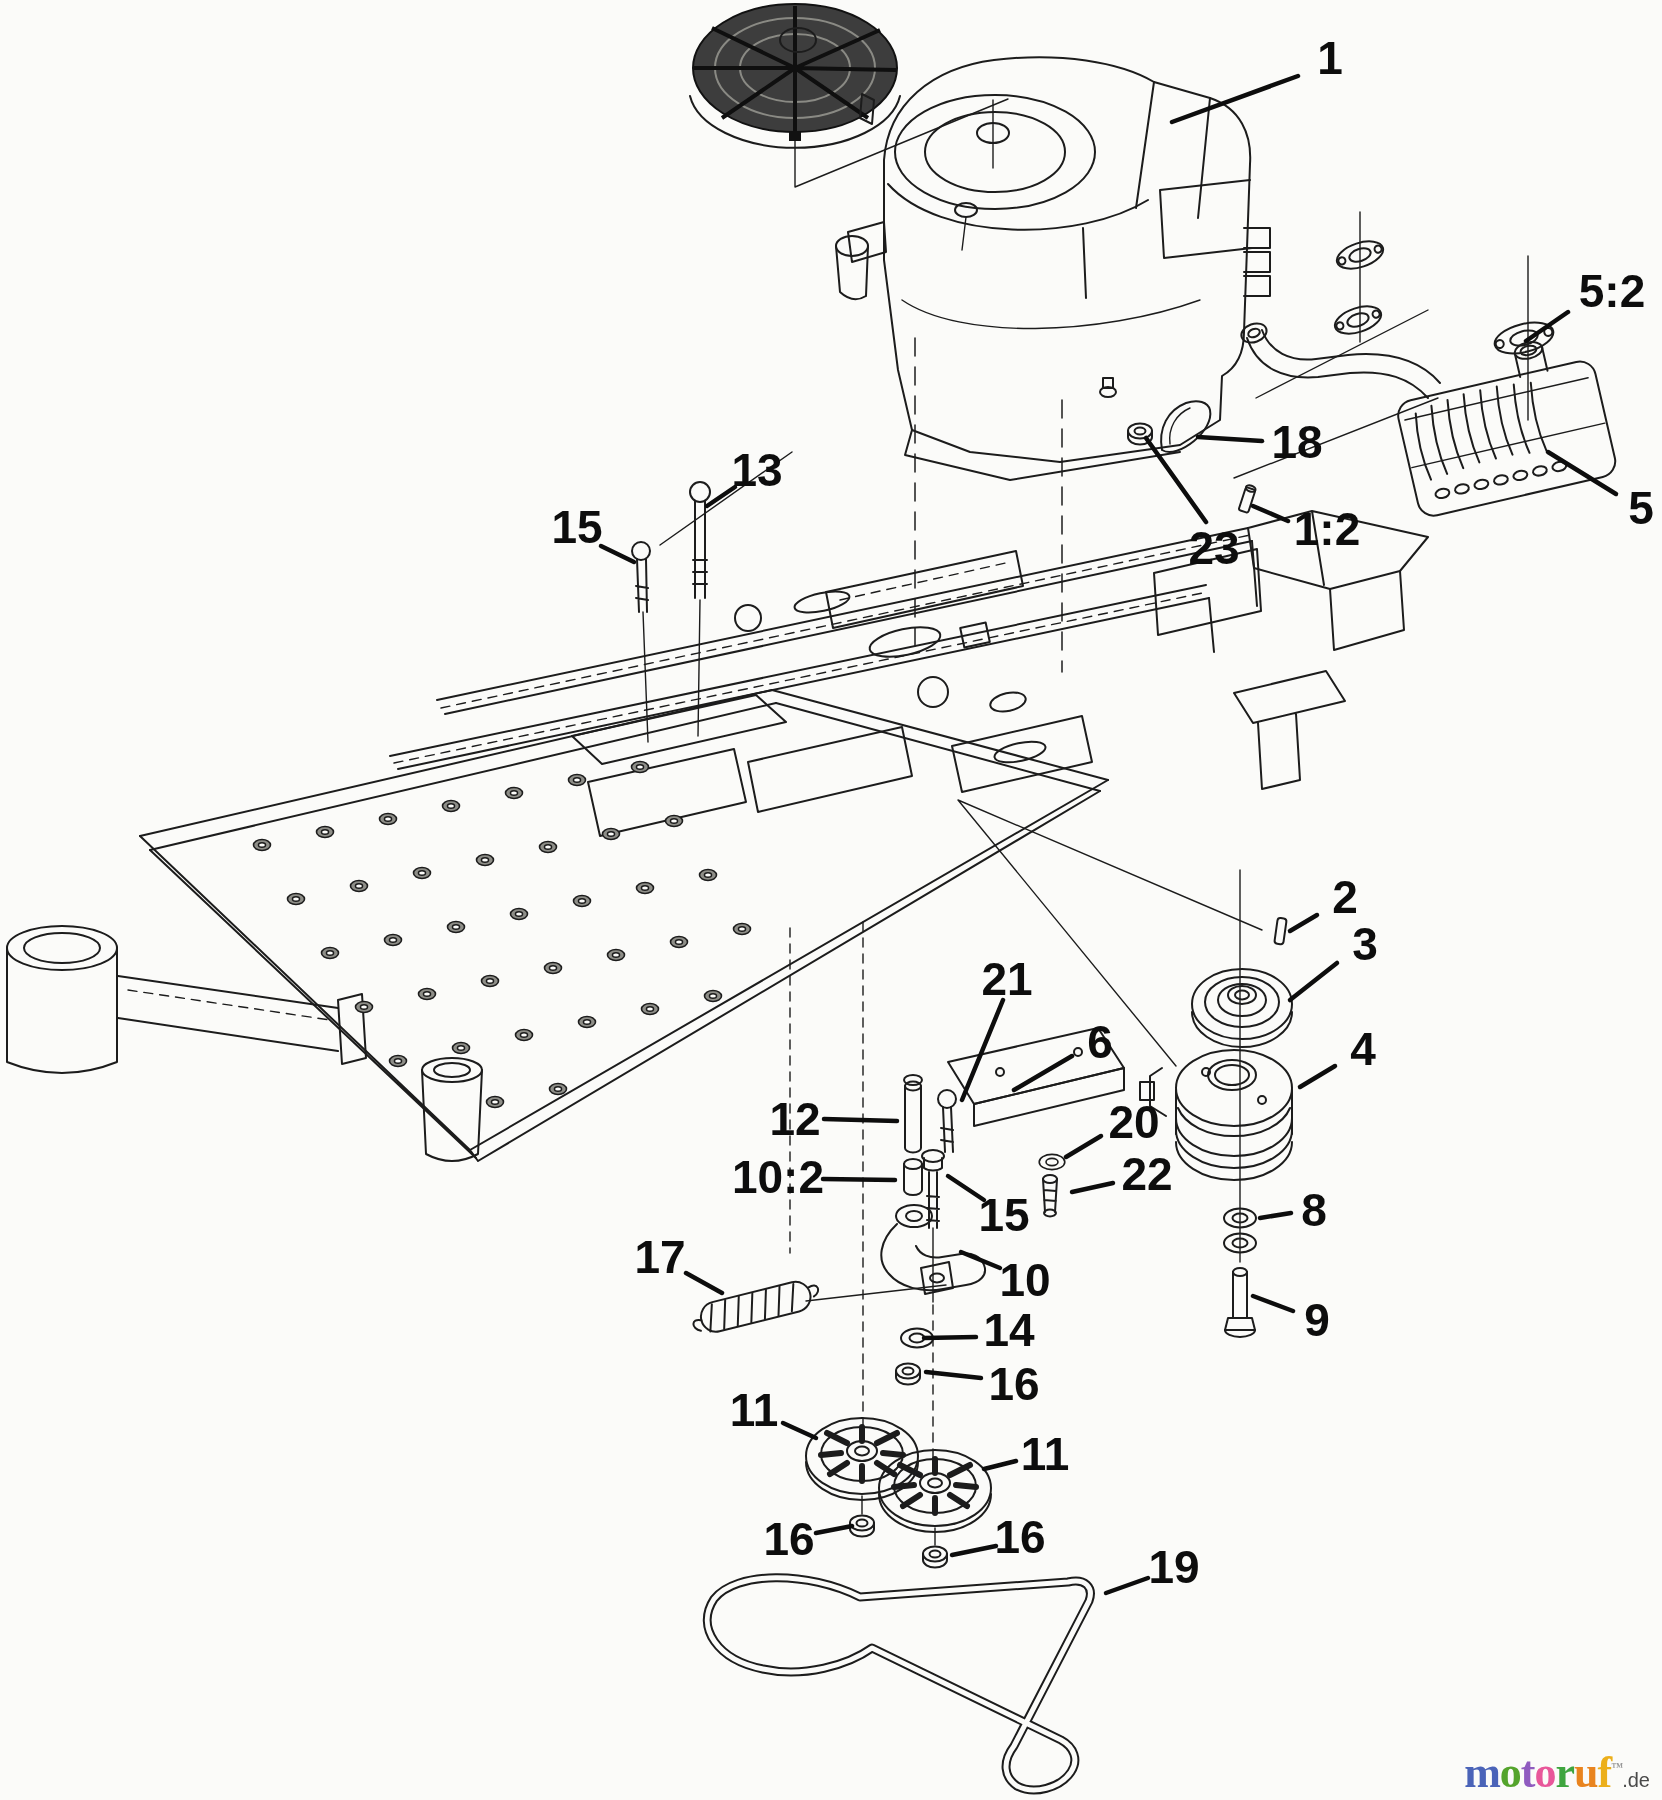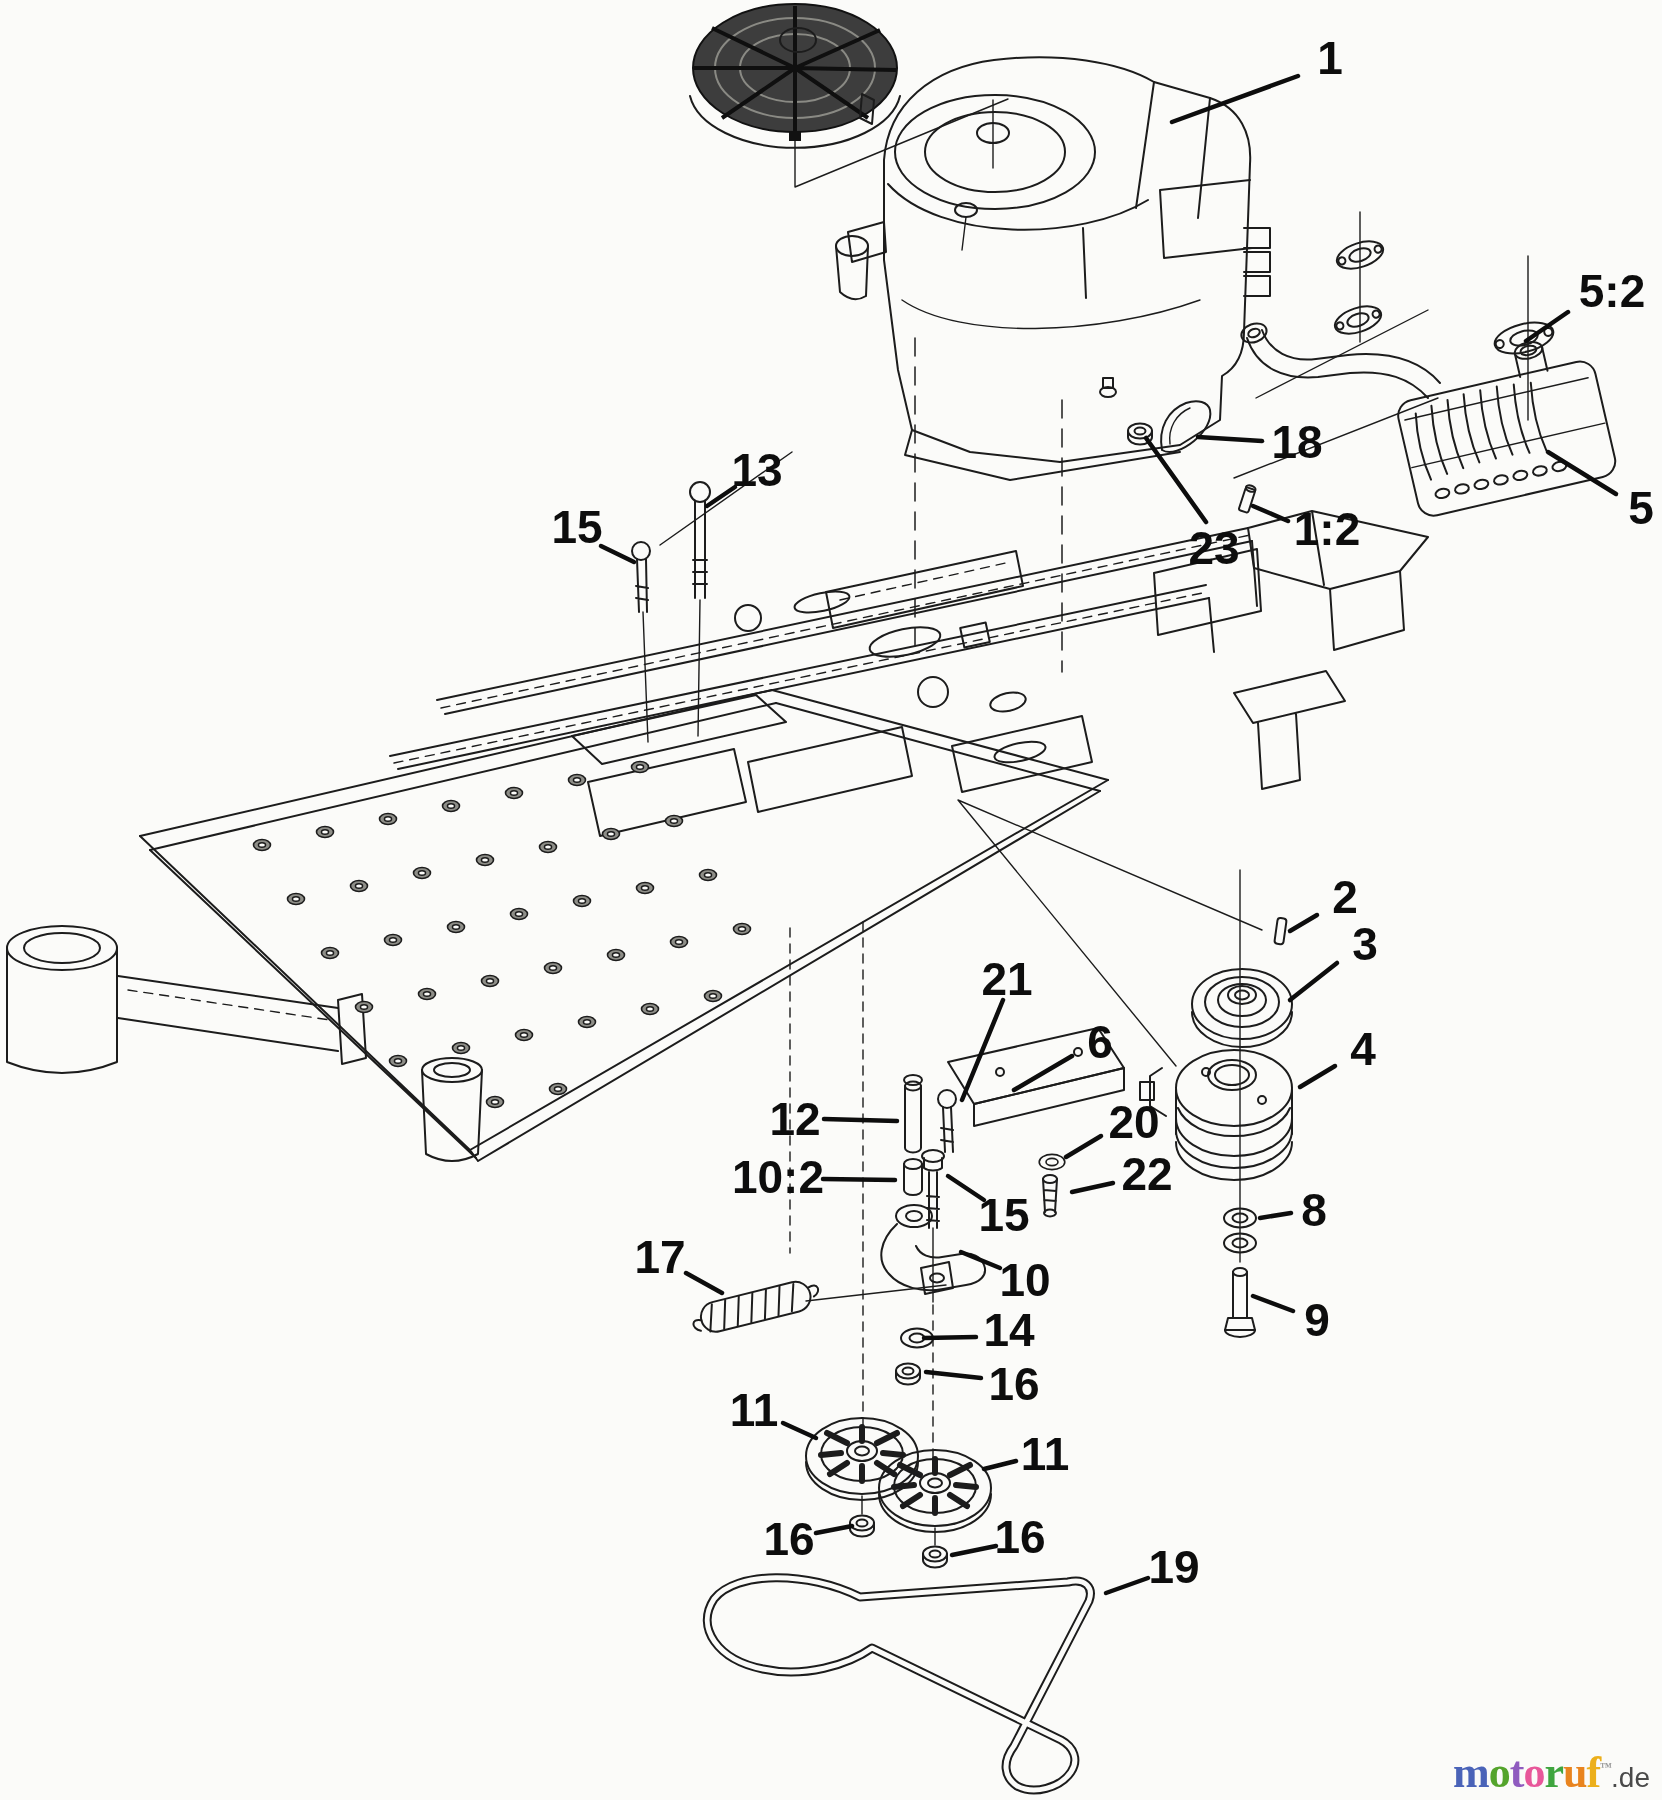--- a/index.html
+++ b/index.html
@@ -15,21 +15,21 @@
   .leader{stroke:#0d0d0d;stroke-width:4.5;stroke-linecap:round;fill:none;}
   .hole-outer{fill:#8e8e88;stroke:#1c1c1c;stroke-width:1.6;}
   .hole-inner{fill:#fbfbf9;stroke:#1c1c1c;stroke-width:1.4;}
   .belt-outer{fill:none;stroke:#1c1c1c;stroke-width:9;stroke-linejoin:round;}
   .belt-inner{fill:none;stroke:#fbfbf9;stroke-width:5;stroke-linejoin:round;}
   .screen{fill:#3d3d3d;stroke:#111;stroke-width:2;}
   .screen-ring{fill:none;stroke:#8a8a84;stroke-width:2;}
   .screen-spoke{stroke:#0f0f0f;stroke-width:4;fill:none;}
   .watermark{position:absolute;right:12px;bottom:2px;white-space:nowrap;
              font-family:"Liberation Serif",serif;font-weight:bold;font-size:44px;letter-spacing:-1px;}
-  .watermark .wm-suffix{font-family:"Liberation Sans",sans-serif;font-weight:normal;font-size:28px;color:#4a4a4a;letter-spacing:0;}
+  .watermark .wm-suffix{font-family:"Liberation Sans",sans-serif;font-weight:normal;font-size:20px;color:#4a4a4a;letter-spacing:0;}
   .watermark .wm-tm{font-size:12px;color:#999;vertical-align:super;}
 </style>
 </head>
 <body>
 
 <div class="stage">
 <svg id="diagram" width="1662" height="1800" viewBox="0 0 1662 1800" xmlns="http://www.w3.org/2000/svg">
 
   <defs>
     <g id="def-idler-pulley">

